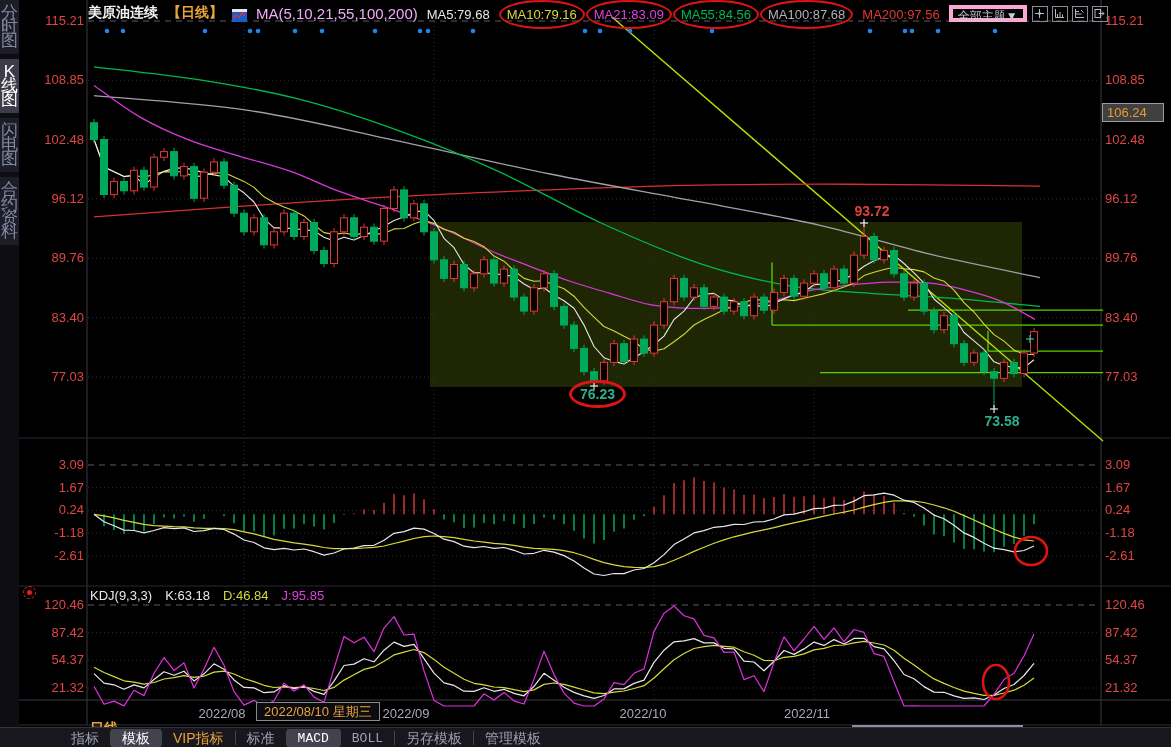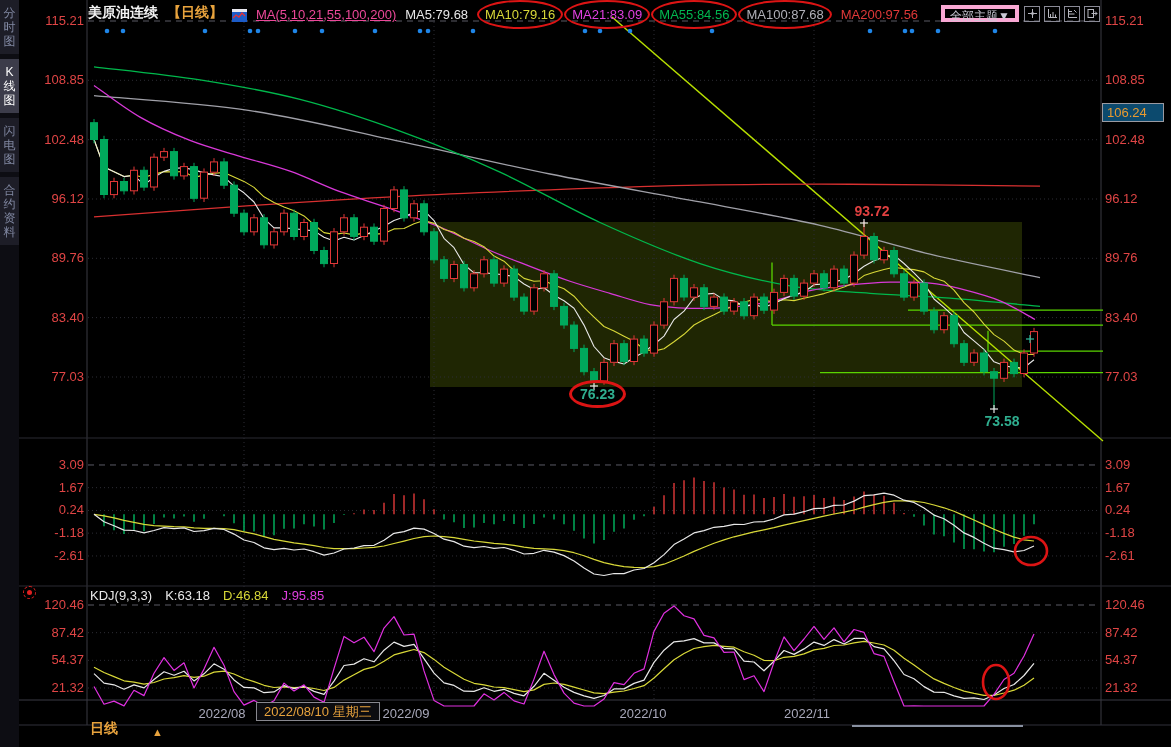--- a/index.html
+++ b/index.html
@@ -3,30 +3,30 @@
 <meta charset="utf-8">
 <style>
   html,body{margin:0;padding:0;background:#000;}
   body{width:1171px;height:747px;overflow:hidden;position:relative;
        font-family:"Liberation Sans",sans-serif;-webkit-font-smoothing:antialiased;}
   #app{position:absolute;inset:0;background:#000;}
   #cv{position:absolute;left:0;top:0;z-index:1;}
 
   
   #sidebar{position:absolute;left:0;top:0;bottom:0;width:19px;background:#0d0d13;z-index:6;}
-  .side-tab{width:19px;text-align:center;font-size:12px;line-height:14px;padding:6px 0;
+  .side-tab{width:19px;text-align:center;font-size:17px;line-height:14px;padding:6px 0;
             margin-bottom:5px;color:#8188a2;word-break:break-all;background:#1d1d27;cursor:pointer;}
   .side-tab.active{background:#3c3c4a;color:#fff;}
 
   
   #topbar{position:absolute;left:88px;top:0;width:1012px;height:22px;display:flex;
           align-items:flex-end;gap:9px;z-index:7;white-space:nowrap;}
   .sym{color:#f2f2f2;font-weight:bold;font-size:14px;}
   .ptag{color:#e8a33d;font-weight:bold;font-size:14px;}
-  .maset{color:#ec4899;font-size:13px;text-decoration:underline;}
+  .maset{color:#f0abfc;font-size:15px;}
   .ma-item{font-size:13px;position:relative;}
   .ma-item.circled::after{content:"";position:absolute;left:-8px;right:-8px;top:-7px;bottom:-7px;
         border:2px solid #dc1414;border-radius:50%;pointer-events:none;}
   #right-tools{margin-left:auto;display:flex;align-items:center;gap:5px;}
   #theme-btn{background:transparent;border:4px solid #f9a8d4;color:#c9c9d5;font-size:12px;
         height:17px;line-height:15px;padding:0 5px;font-family:"Liberation Sans",sans-serif;cursor:pointer;}
   .wicon{width:14px;height:14px;border:1px solid #8a8a96;display:flex;align-items:center;
         justify-content:center;cursor:pointer;}
 
   
@@ -40,21 +40,21 @@
 
   
   .annot{position:absolute;z-index:5;font-size:14px;font-weight:bold;}
   .annot.redtxt{color:#e04040;}
   .annot.tealtxt{color:#2fae8f;}
   .ellipse-wrap{position:relative;display:inline-block;}
   .ellipse-wrap::before{content:"";position:absolute;left:-11px;right:-11px;top:-6px;bottom:-6px;
         border:3px solid #dc1414;border-radius:50%;}
 
   #price-marker{position:absolute;left:1102px;top:103px;width:56px;height:17px;z-index:5;
-        border:1px solid #9a9aa2;background:#0c4a6e;color:#e89a30;font-size:13px;
+        border:1px solid #9a9aa2;background:#404040;color:#e89a30;font-size:13px;
         line-height:17px;padding-left:4px;}
 
   
   #kdj-sun{position:absolute;left:23px;top:586px;width:11px;height:11px;z-index:5;
         border:1.5px dashed #e02020;border-radius:50%;display:flex;align-items:center;justify-content:center;}
   #kdj-sun i{width:5px;height:5px;background:#e02020;border-radius:50%;display:block;}
 
   
   #period-box{position:absolute;left:90px;top:720px;z-index:6;display:flex;gap:34px;align-items:flex-end;}
   #period-box .p{color:#e8a33d;font-weight:bold;font-size:14px;}
@@ -555,13 +555,30 @@
     <span class="mg">J:95.85</span>
   </div>
 
   <div id="period-box">
     <span class="p">日线</span>
     <span class="a">▲</span>
   </div>
   <div id="date-box">2022/08/10 星期三</div>
   <div id="scrollbar"></div>
 
+  <nav id="bottom-tabs">
+      <span class="btab">指标</span>
+      <span class="btab-sep"></span>
+      <span class="btab active">模板</span>
+      <span class="btab-sep"></span>
+      <span class="btab vip">VIP指标</span>
+      <span class="btab-sep"></span>
+      <span class="btab">标准</span>
+      <span class="btab-sep"></span>
+      <span class="btab active mono">MACD</span>
+      <span class="btab-sep"></span>
+      <span class="btab mono">BOLL</span>
+      <span class="btab-sep"></span>
+      <span class="btab">另存模板</span>
+      <span class="btab-sep"></span>
+      <span class="btab">管理模板</span>
+    </nav>
 </div>
 
 </body></html>

